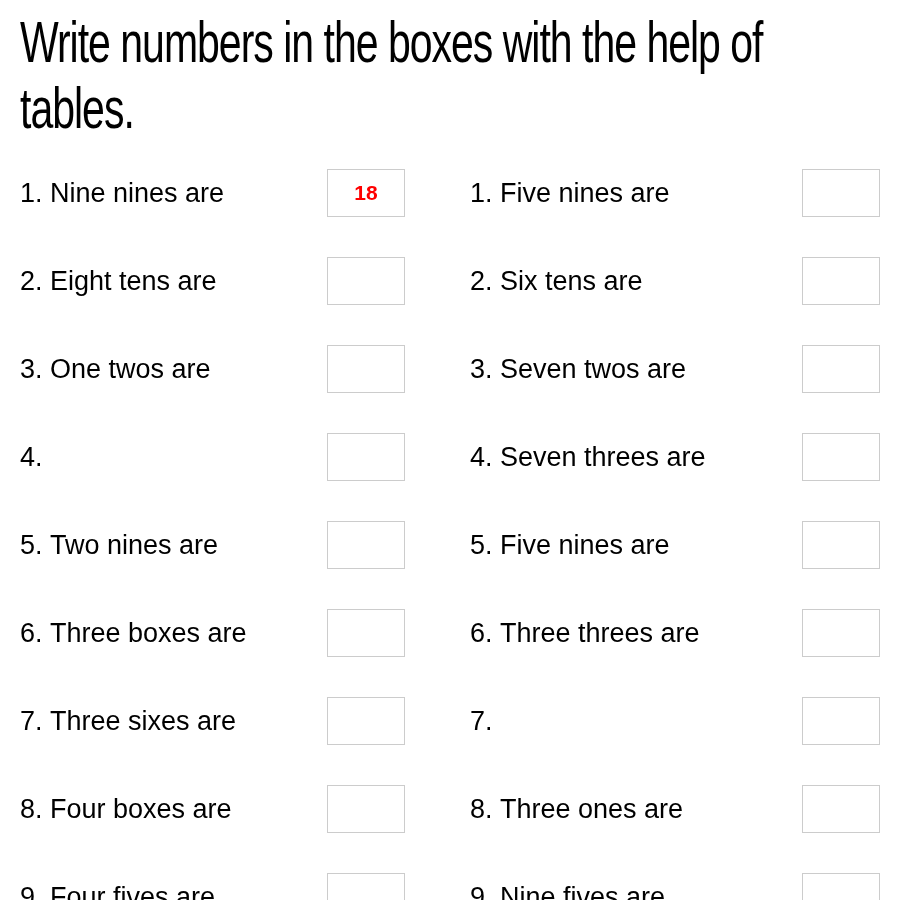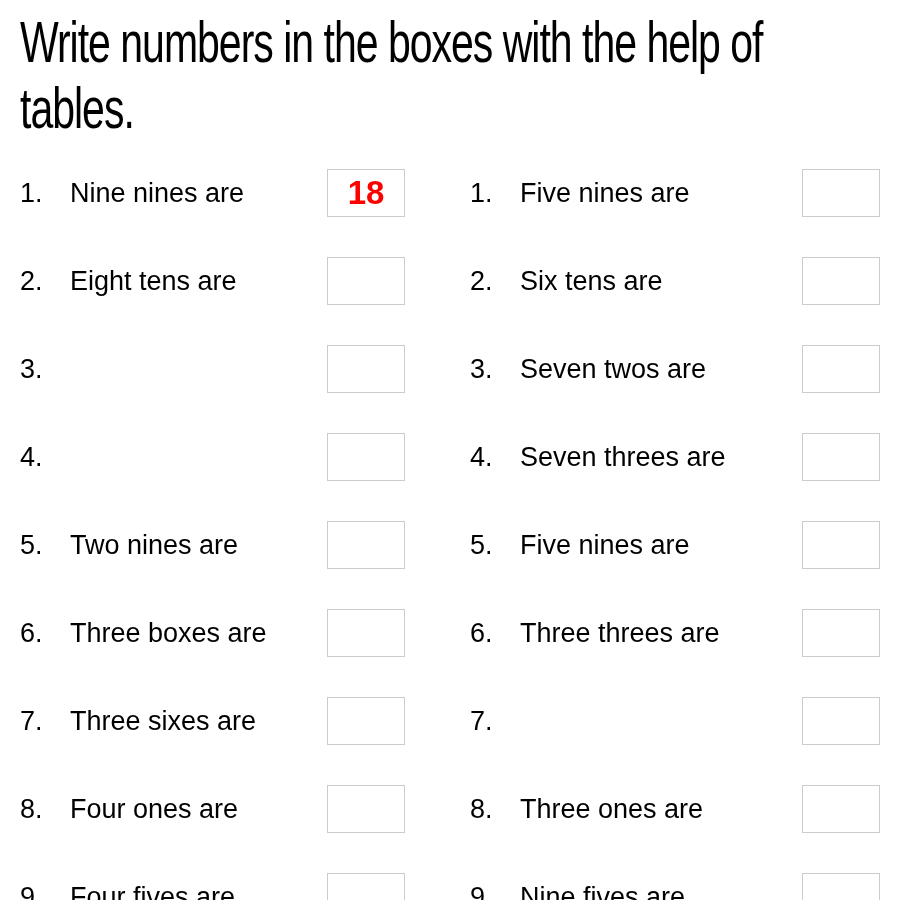--- a/index.html
+++ b/index.html
@@ -36,29 +36,28 @@
       height: 88px;
       position: relative;
     }
     .num {
       font-size: 27px;
       min-width: 30px;
     }
     .prompt {
       font-size: 27px;
       flex: 1;
-      margin-left: 20px;
     }
     .box {
       width: 78px;
       height: 48px;
       border: 1px solid #ccc;
       background: white;
       text-align: center;
-      font-size: 33px;
+      font-size: 21px;
       font-weight: bold;
       color: #ff0000;
       font-family: Arial, sans-serif;
       outline: none;
       position: absolute;
       right: 0;
     }
     .col1 .box {
       right: 25px;
     }
@@ -75,20 +74,21 @@
       <span class="prompt">Nine nines are</span>
       <input class="box" value="18" style="">
     </div>
     <div class="row">
       <span class="num">2.</span>
       <span class="prompt">Eight tens are</span>
       <input class="box" value="" style="">
     </div>
     <div class="row">
       <span class="num">3.</span>
+      <span class="prompt">One twos are</span>
       <input class="box" value="" style="">
     </div>
     <div class="row">
       <span class="num">4.</span>
       <input class="box" value="" style="">
     </div>
     <div class="row">
       <span class="num">5.</span>
       <span class="prompt">Two nines are</span>
       <input class="box" value="" style="">
@@ -98,21 +98,21 @@
       <span class="prompt">Three boxes are</span>
       <input class="box" value="" style="">
     </div>
     <div class="row">
       <span class="num">7.</span>
       <span class="prompt">Three sixes are</span>
       <input class="box" value="" style="">
     </div>
     <div class="row">
       <span class="num">8.</span>
-      <span class="prompt">Four ones are</span>
+      <span class="prompt">Four boxes are</span>
       <input class="box" value="" style="">
     </div>
     <div class="row">
       <span class="num">9.</span>
       <span class="prompt">Four fives are</span>
       <input class="box" value="" style="">
     </div>
   </div>
 
   <div class="column col2">

